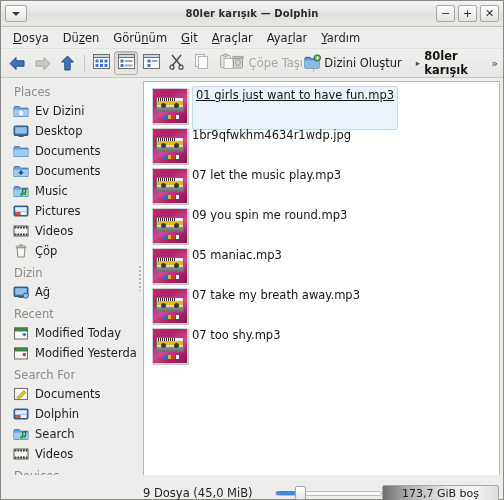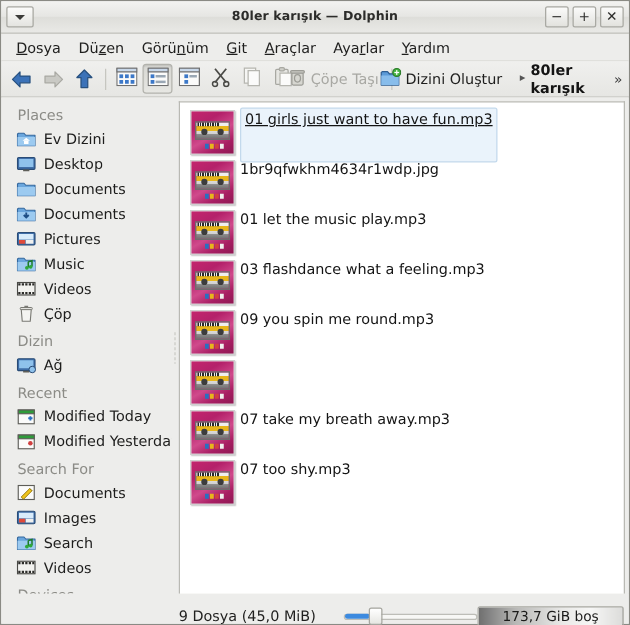--- a/index.html
+++ b/index.html
@@ -560,39 +560,39 @@
               <path d="M1 4.2 L1 13.5 L15 13.5 L15 5.2 L7.6 5.2 L6.2 3.6 L1.8 3.6 Z" fill="#6aa6dd" stroke="#35689e" stroke-width=".9" stroke-linejoin="round"></path>
               <path d="M1 6.6 L15 6.6 L15 13.5 L1 13.5 Z" fill="#9ccaf0"></path>
               <path d="M8 7 L8 10 M6 9 L8 11 L10 9" stroke="#1f4f86" stroke-width="1.5" fill="none"></path>
             </svg>
           </span>
           <span class="slabel">Documents</span>
         </div>
         <div class="side-item">
           <span style="display: flex; flex: 0 0 16px;">
             <svg width="16" height="16" viewBox="0 0 16 16" class="sicon">
-              <rect x="1" y="3" width="14" height="10" rx="1" fill="#3f6ea8" stroke="#2a4c76" stroke-width=".9"></rect>
-              <rect x="2.2" y="4.2" width="11.6" height="4.5" fill="#d9ecfb"></rect>
-              <rect x="2.2" y="9" width="5" height="3" fill="#e04a3a"></rect>
-              <rect x="7.6" y="9" width="6.2" height="3" fill="#f0f0ee"></rect>
-            </svg>
-          </span>
-          <span class="slabel">Pictures</span>
-        </div>
-        <div class="side-item">
-          <span style="display: flex; flex: 0 0 16px;">
-            <svg width="16" height="16" viewBox="0 0 16 16" class="sicon">
               <path d="M1 4.2 L1 13.5 L15 13.5 L15 5.2 L7.6 5.2 L6.2 3.6 L1.8 3.6 Z" fill="#6aa6dd" stroke="#35689e" stroke-width=".9" stroke-linejoin="round"></path>
               <path d="M1 6.6 L15 6.6 L15 13.5 L1 13.5 Z" fill="#9ccaf0"></path>
               <path d="M9.6 6.4 L9.6 11 M9.6 6.4 L12.6 5.6 L12.6 10.2" stroke="#1d7a2a" stroke-width="1.2" fill="none"></path>
               <circle cx="8.5" cy="11.2" r="1.5" fill="#2ea83b"></circle>
               <circle cx="11.5" cy="10.4" r="1.5" fill="#2ea83b"></circle>
             </svg>
           </span>
           <span class="slabel">Music</span>
+        </div>
+        <div class="side-item">
+          <span style="display: flex; flex: 0 0 16px;">
+            <svg width="16" height="16" viewBox="0 0 16 16" class="sicon">
+              <rect x="1" y="3" width="14" height="10" rx="1" fill="#3f6ea8" stroke="#2a4c76" stroke-width=".9"></rect>
+              <rect x="2.2" y="4.2" width="11.6" height="4.5" fill="#d9ecfb"></rect>
+              <rect x="2.2" y="9" width="5" height="3" fill="#e04a3a"></rect>
+              <rect x="7.6" y="9" width="6.2" height="3" fill="#f0f0ee"></rect>
+            </svg>
+          </span>
+          <span class="slabel">Pictures</span>
         </div>
         <div class="side-item">
           <span style="display: flex; flex: 0 0 16px;">
             <svg width="16" height="16" viewBox="0 0 16 16" class="sicon">
               <rect x="1" y="3" width="14" height="10" fill="#f2f2ef" stroke="#4a4a46" stroke-width=".9"></rect>
               <g fill="#2c2c2a">
                 <rect x="1.6" y="3.6" width="1.8" height="1.8"></rect>
                 <rect x="4.4" y="3.6" width="1.8" height="1.8"></rect>
                 <rect x="7.2" y="3.6" width="1.8" height="1.8"></rect>
                 <rect x="10" y="3.6" width="1.8" height="1.8"></rect>
@@ -663,21 +663,21 @@
         </div>
         <div class="side-item">
           <span style="display: flex; flex: 0 0 16px;">
             <svg width="16" height="16" viewBox="0 0 16 16" class="sicon">
               <rect x="1" y="3" width="14" height="10" rx="1" fill="#3f6ea8" stroke="#2a4c76" stroke-width=".9"></rect>
               <rect x="2.2" y="4.2" width="11.6" height="4.5" fill="#d9ecfb"></rect>
               <rect x="2.2" y="9" width="5" height="3" fill="#e04a3a"></rect>
               <rect x="7.6" y="9" width="6.2" height="3" fill="#f0f0ee"></rect>
             </svg>
           </span>
-          <span class="slabel">Images</span>
+          <span class="slabel">Dolphin</span>
         </div>
         <div class="side-item">
           <span style="display: flex; flex: 0 0 16px;">
             <svg width="16" height="16" viewBox="0 0 16 16" class="sicon">
               <path d="M1 4.2 L1 13.5 L15 13.5 L15 5.2 L7.6 5.2 L6.2 3.6 L1.8 3.6 Z" fill="#6aa6dd" stroke="#35689e" stroke-width=".9" stroke-linejoin="round"></path>
               <path d="M1 6.6 L15 6.6 L15 13.5 L1 13.5 Z" fill="#9ccaf0"></path>
               <path d="M9.6 6.4 L9.6 11 M9.6 6.4 L12.6 5.6 L12.6 10.2" stroke="#1d7a2a" stroke-width="1.2" fill="none"></path>
               <circle cx="8.5" cy="11.2" r="1.5" fill="#2ea83b"></circle>
               <circle cx="11.5" cy="10.4" r="1.5" fill="#2ea83b"></circle>
             </svg>
@@ -749,36 +749,21 @@
               <div class="cas-barcode"></div>
               <div class="cas-holeL"></div>
               <div class="cas-holeR"></div>
               <div class="cas-dots">
                 <i style="background:#2a6fc0"></i>
                 <i style="background:#e8b61b"></i>
                 <i style="background:#d04040"></i>
                 <i style="background:#f0f0ee"></i>
               </div>
             </div>
-            <span class="fname">01 let the music play.mp3</span>
-          </div>
-          <div class="frow">
-            <div class="cassette">
-              <div class="cas-band"></div>
-              <div class="cas-barcode"></div>
-              <div class="cas-holeL"></div>
-              <div class="cas-holeR"></div>
-              <div class="cas-dots">
-                <i style="background:#2a6fc0"></i>
-                <i style="background:#e8b61b"></i>
-                <i style="background:#d04040"></i>
-                <i style="background:#f0f0ee"></i>
-              </div>
-            </div>
-            <span class="fname">03 flashdance what a feeling.mp3</span>
+            <span class="fname">07 let the music play.mp3</span>
           </div>
           <div class="frow">
             <div class="cassette">
               <div class="cas-band"></div>
               <div class="cas-barcode"></div>
               <div class="cas-holeL"></div>
               <div class="cas-holeR"></div>
               <div class="cas-dots">
                 <i style="background:#2a6fc0"></i>
                 <i style="background:#e8b61b"></i>
@@ -794,20 +779,21 @@
               <div class="cas-barcode"></div>
               <div class="cas-holeL"></div>
               <div class="cas-holeR"></div>
               <div class="cas-dots">
                 <i style="background:#2a6fc0"></i>
                 <i style="background:#e8b61b"></i>
                 <i style="background:#d04040"></i>
                 <i style="background:#f0f0ee"></i>
               </div>
             </div>
+            <span class="fname">05 maniac.mp3</span>
           </div>
           <div class="frow">
             <div class="cassette">
               <div class="cas-band"></div>
               <div class="cas-barcode"></div>
               <div class="cas-holeL"></div>
               <div class="cas-holeR"></div>
               <div class="cas-dots">
                 <i style="background:#2a6fc0"></i>
                 <i style="background:#e8b61b"></i>

